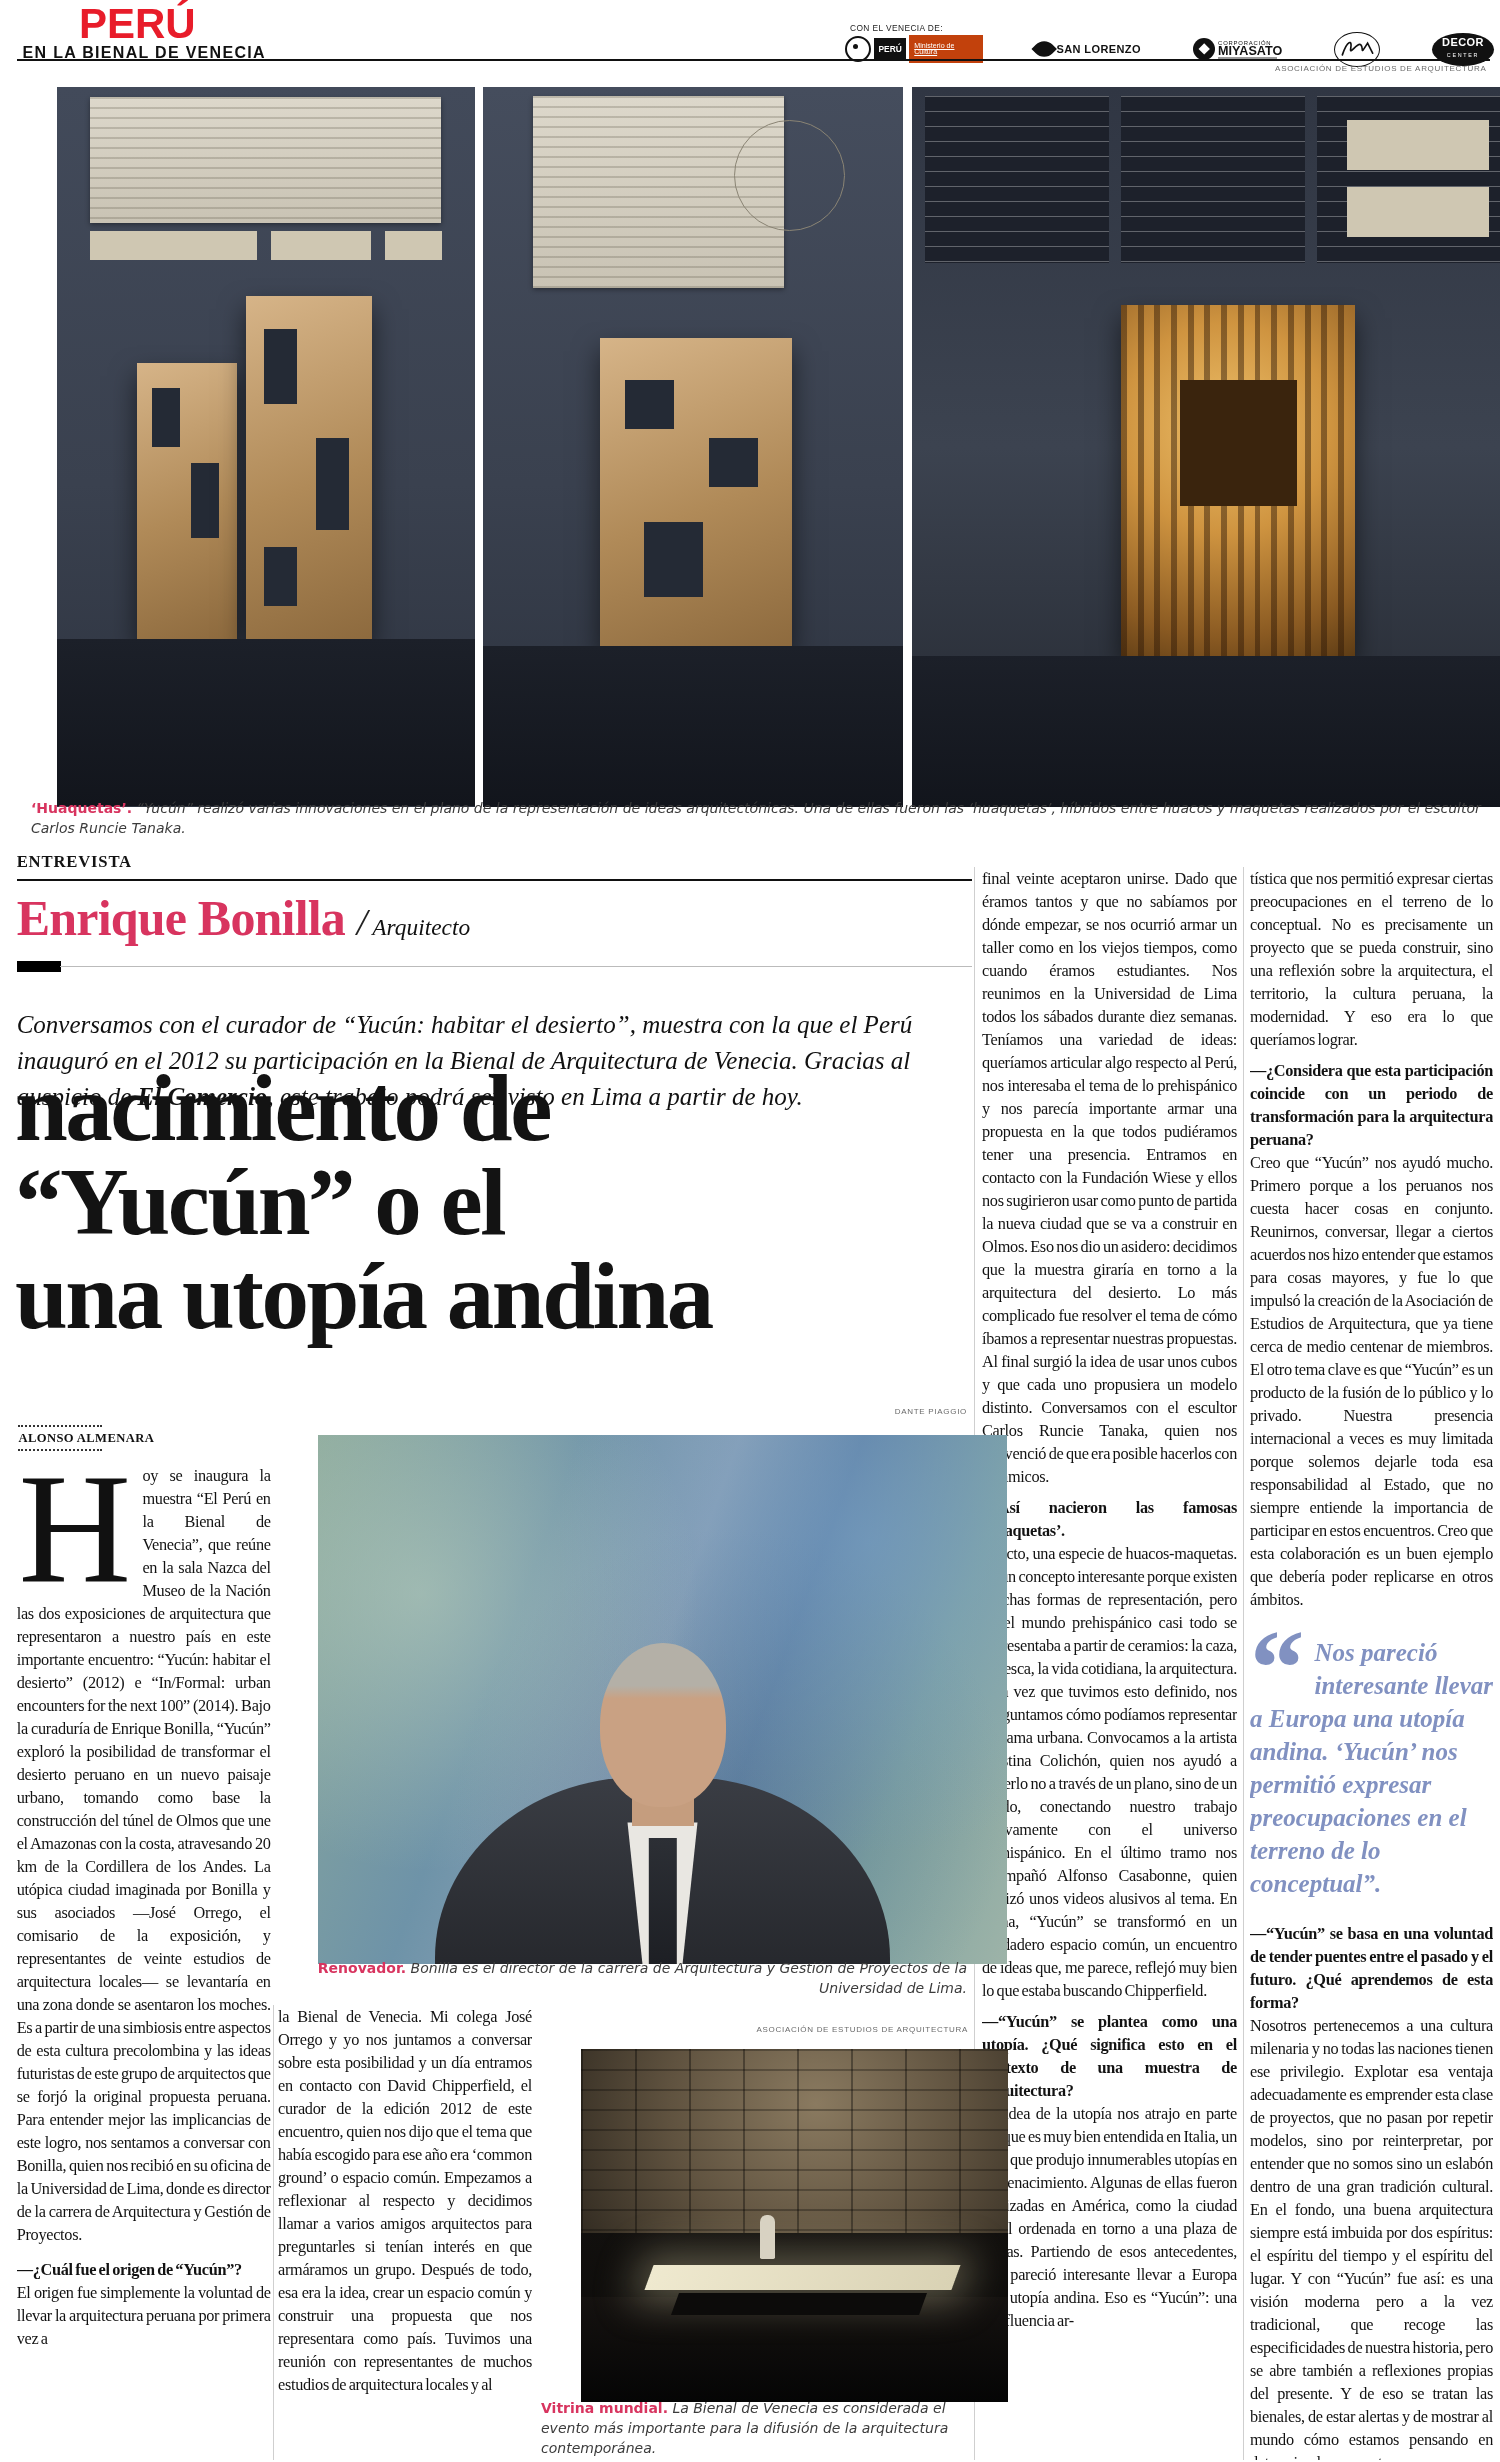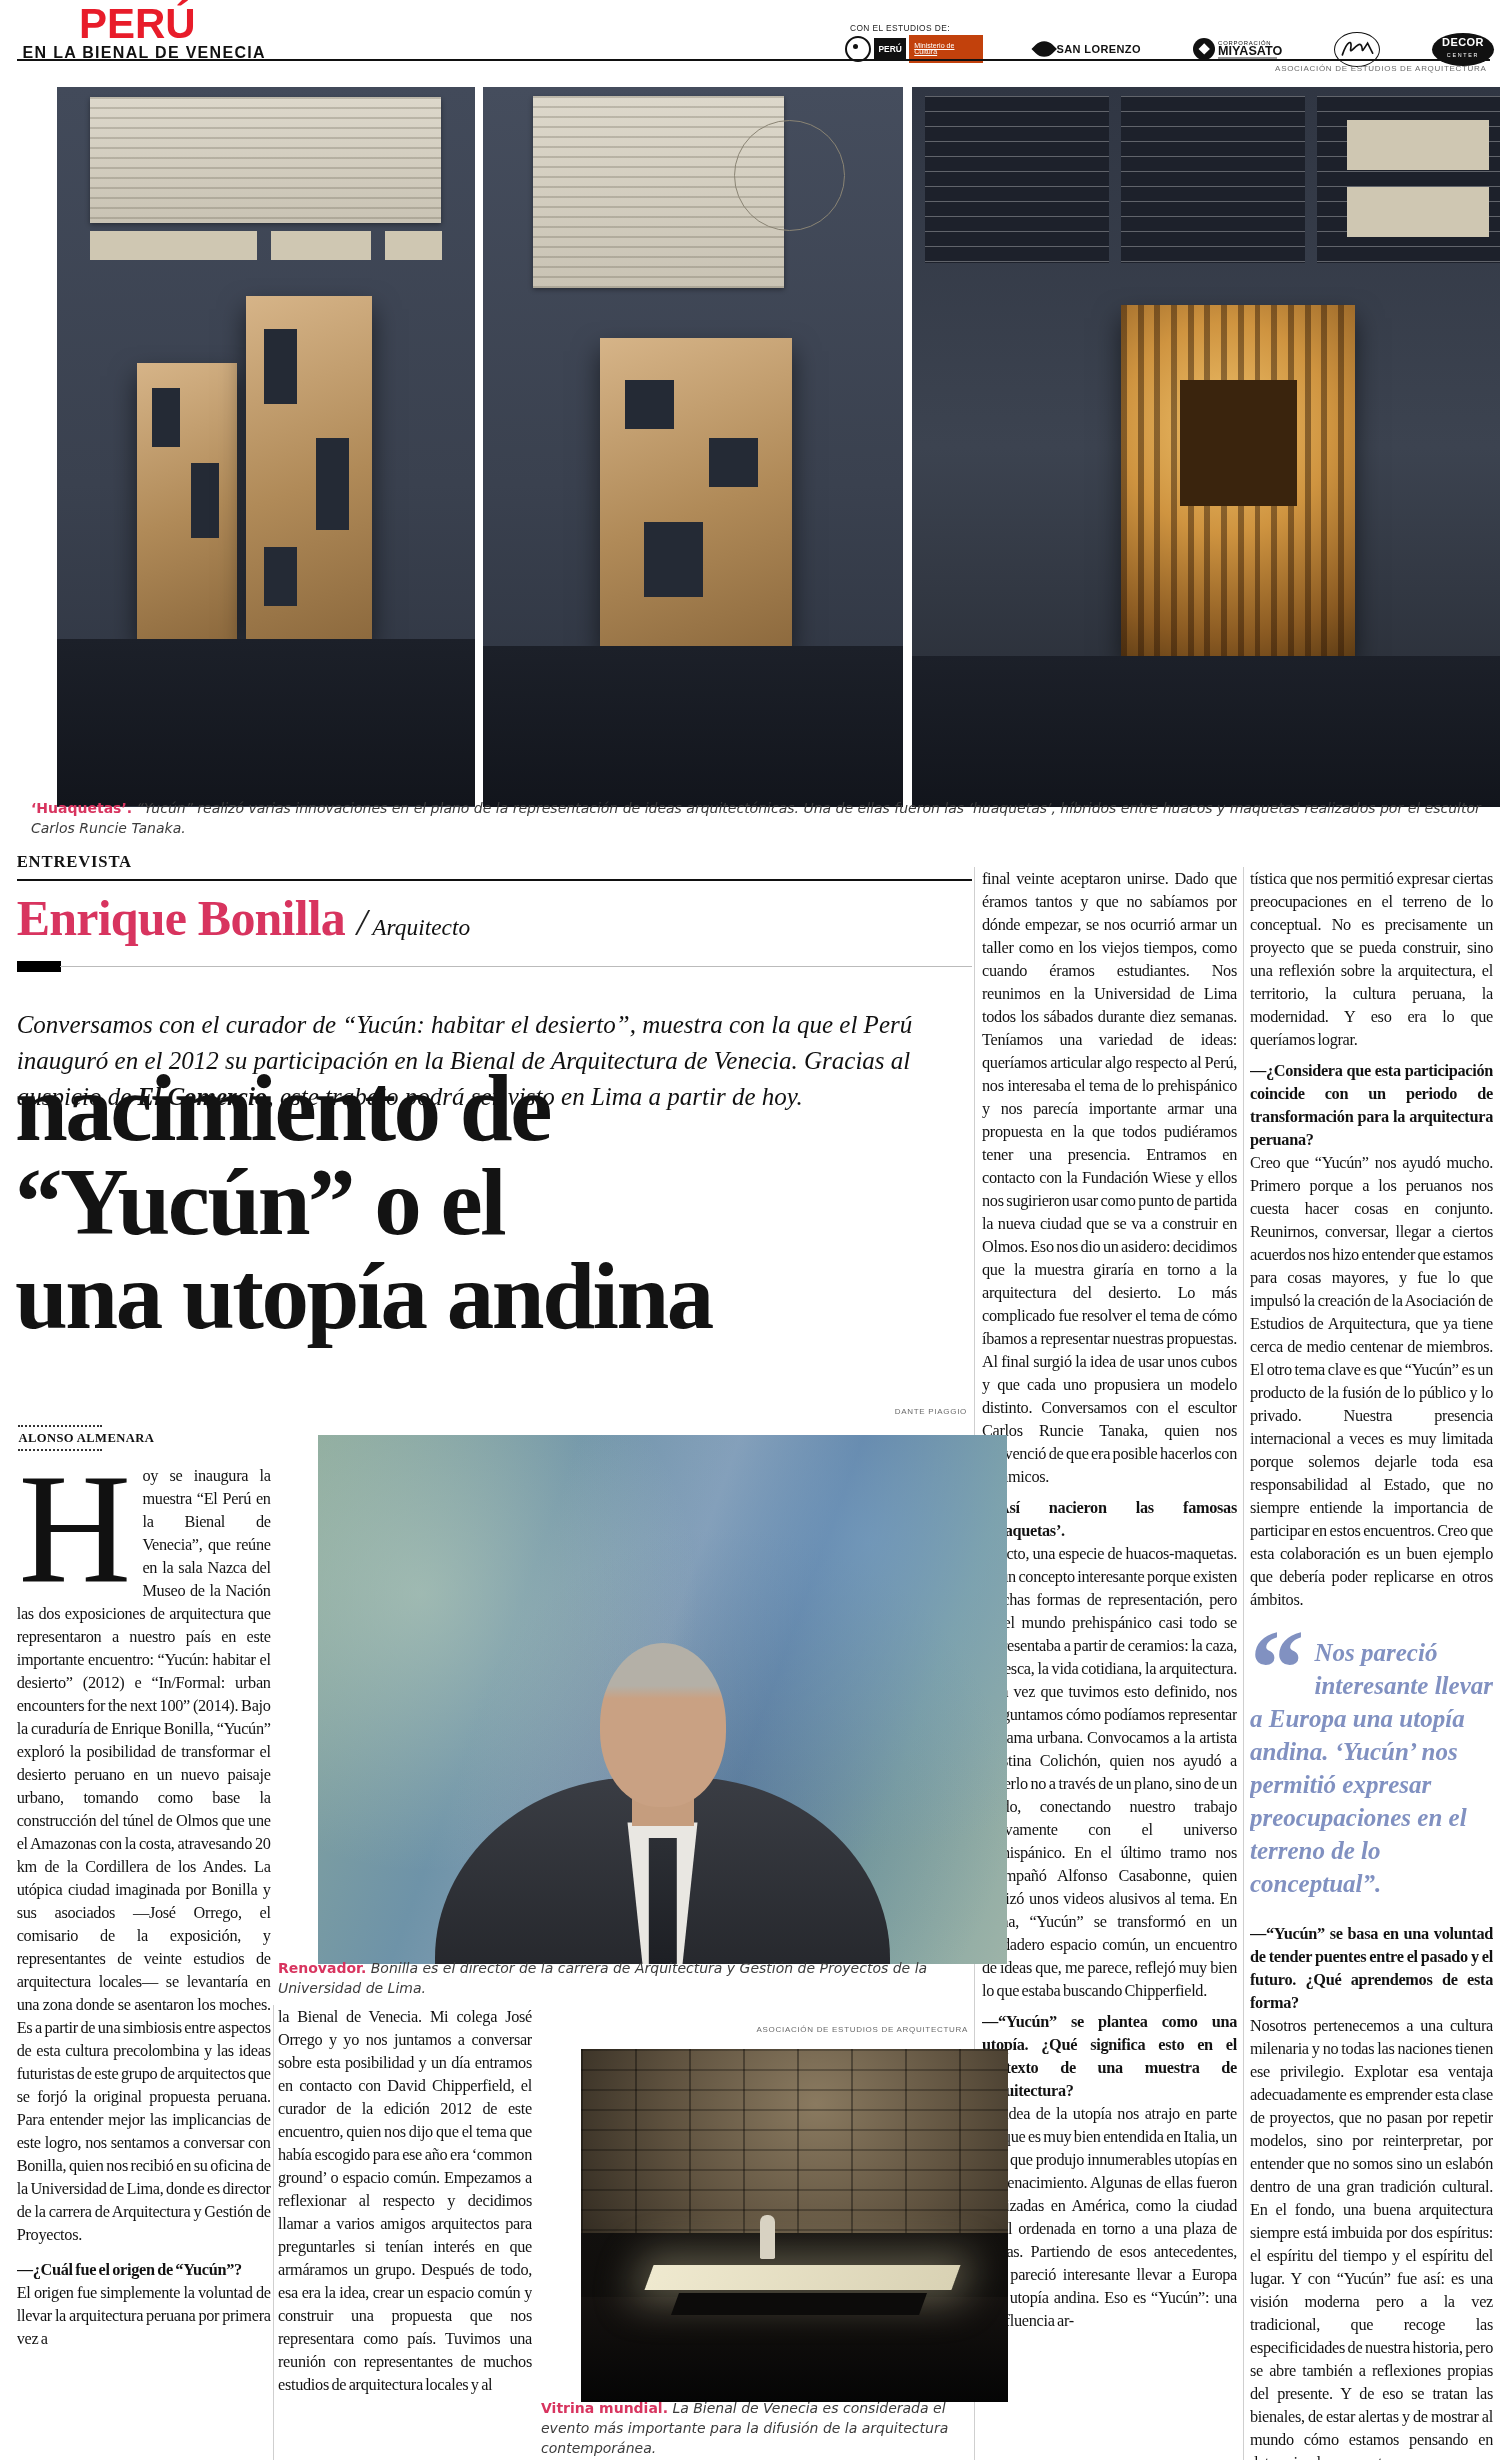--- a/index.html
+++ b/index.html
@@ -124,21 +124,21 @@
   .table-base{position:absolute;left:22%;top:69%;width:58%;height:22px;background:#0c0b0a;transform:skewX(-20deg);}
   .visitor{position:absolute;left:42%;top:47%;width:14.2px;height:44px;background:#d8d2c2;border-radius:6.7px 6.7px 1.7px 1.7px;}
 </style>
 </head>
 <body>
 
 <div class="page">
 
   <div class="mast-title">PERÚ</div>
   <div class="mast-sub">EN LA BIENAL DE VENECIA</div>
-  <div class="sponsor-label">CON EL ESTUDIOS DE:</div>
+  <div class="sponsor-label">CON EL VENECIA DE:</div>
 
   <div class="logos">
     <div class="logo">
       <span class="mc-ring"></span>
       <span class="mc-black">PERÚ</span>
       <span class="mc-gray">Ministerio de Cultura</span>
     </div>
     <div class="logo">
       <span class="sl-ico"></span>
       <span class="sl-txt">SAN LORENZO</span>
@@ -264,21 +264,21 @@
   <div class="vrule" style="left:273px;top:2005px;height:455px;"></div>
 
   <div class="photo-credit" style="top:1407px;left:278px;width:689px;text-align:right;">DANTE PIAGGIO</div>
   <figure class="photo bonilla">
     <div class="suit"></div>
     <div class="shirt"></div>
     <div class="tie"></div>
     <div class="neck"></div>
     <div class="head"></div>
   </figure>
-  <div class="caption" style="left:278px;top:1958px;width:689px;">
+  <div class="caption" style="left:278px;top:1958px;width:689px;text-align:right;">
     <span class="cap-lead">Renovador.</span>
     <span>Bonilla es el director de la carrera de Arquitectura y Gestión de Proyectos de la Universidad de Lima.</span>
   </div>
 
   <div class="photo-credit" style="top:2025px;left:541px;width:427px;text-align:right;">ASOCIACIÓN DE ESTUDIOS DE ARQUITECTURA</div>
   <figure class="photo bienal">
     <div class="wall"></div>
     <div class="floor"></div>
     <div class="table"></div>
     <div class="table-base"></div>

